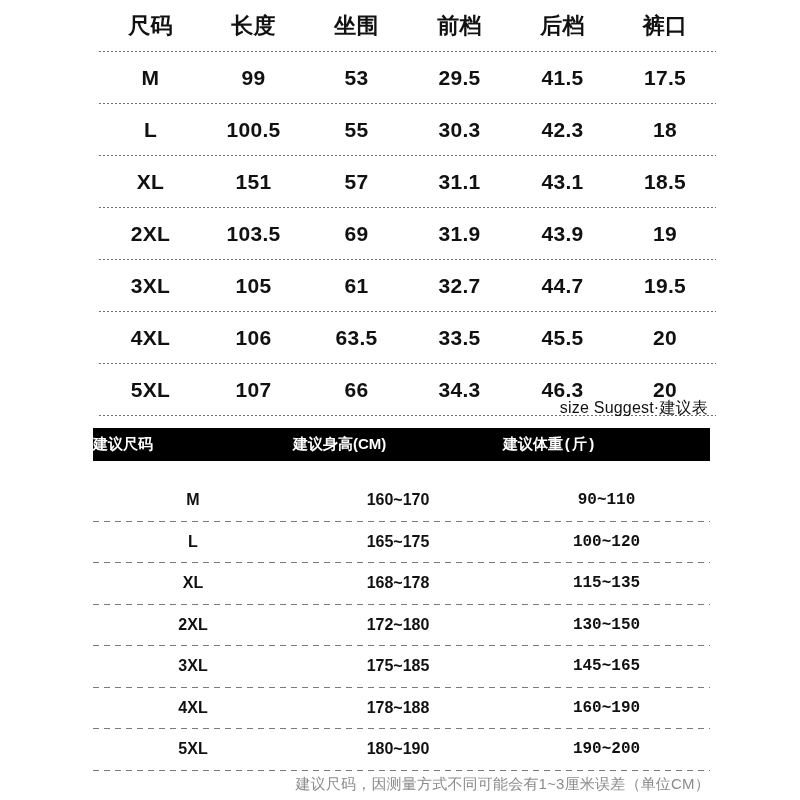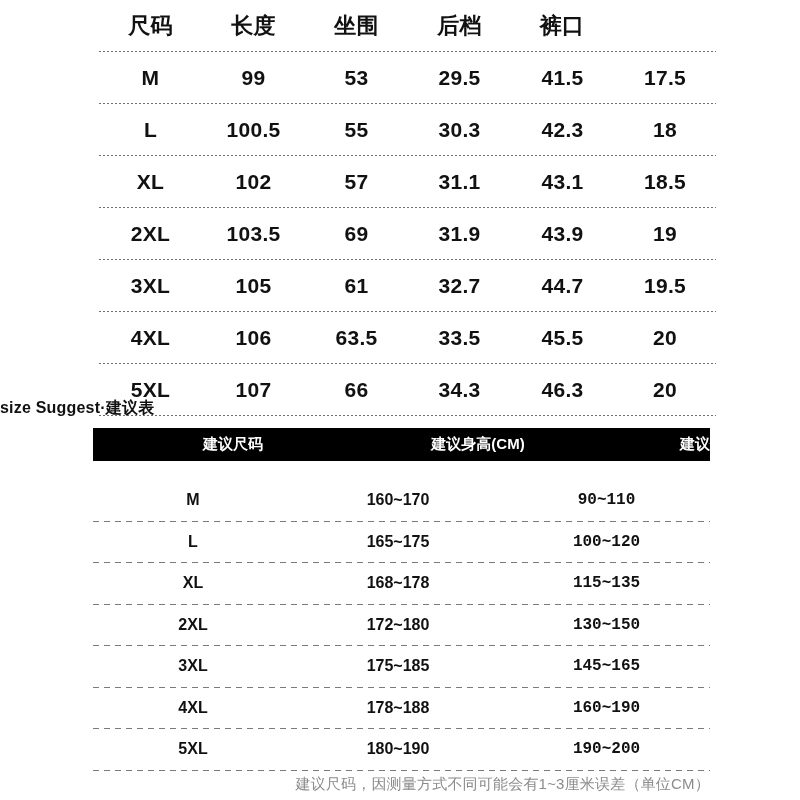--- a/index.html
+++ b/index.html
@@ -60,23 +60,23 @@
       rgba(255,255,255,0) 2px, rgba(255,255,255,0) 4px
     );
   }
 
   
   .section-title {
     position: absolute;
     left: 0;
     top: 398px;
     width: 708px;
-    text-align: left;
+    text-align: right;
     font-size: 16px;
-    font-weight: 700;
+    font-weight: 400;
     color: #111111;
     letter-spacing: 0.2px;
   }
 
   
   .suggest-table {
     position: absolute;
     left: 93px;
     top: 428px;
     width: 617px;
@@ -84,23 +84,22 @@
   .black-head {
     background: #000000;
     height: 33px;
     display: flex;
     align-items: center;
   }
   .black-head .cell {
     color: #ffffff;
     font-size: 15px;
     font-weight: 700;
-    text-align: center;
-    white-space: nowrap;
-    margin-left: 40px;
+    text-align: left;
+    white-space: nowrap;
   }
   .s0 { flex: 0 0 200px; }
   .s1 { flex: 0 0 210px; }
   .s2 { flex: 0 0 207px; font-family: Liberation Mono, monospace; }
 
   .srow {
     display: flex;
     align-items: center;
     height: 40.5px;
   }
@@ -140,20 +139,21 @@
 <body>
 
 <div class="page">
 
   <div class="size-table">
 
     <div class="row head">
       <div class="cell c0">尺码</div>
       <div class="cell c1">长度</div>
       <div class="cell c2">坐围</div>
+      <div class="cell c3">前档</div>
       <div class="cell c4">后档</div>
       <div class="cell c5">裤口</div>
     </div>
     <div class="sep-fine"></div>
 
     <div class="row">
       <div class="cell c0">M</div>
       <div class="cell c1">99</div>
       <div class="cell c2">53</div>
       <div class="cell c3">29.5</div>
@@ -167,21 +167,21 @@
       <div class="cell c1">100.5</div>
       <div class="cell c2">55</div>
       <div class="cell c3">30.3</div>
       <div class="cell c4">42.3</div>
       <div class="cell c5">18</div>
     </div>
     <div class="sep-fine"></div>
 
     <div class="row">
       <div class="cell c0">XL</div>
-      <div class="cell c1">102</div>
+      <div class="cell c1">151</div>
       <div class="cell c2">57</div>
       <div class="cell c3">31.1</div>
       <div class="cell c4">43.1</div>
       <div class="cell c5">18.5</div>
     </div>
     <div class="sep-fine"></div>
 
     <div class="row">
       <div class="cell c0">2XL</div>
       <div class="cell c1">103.5</div>

